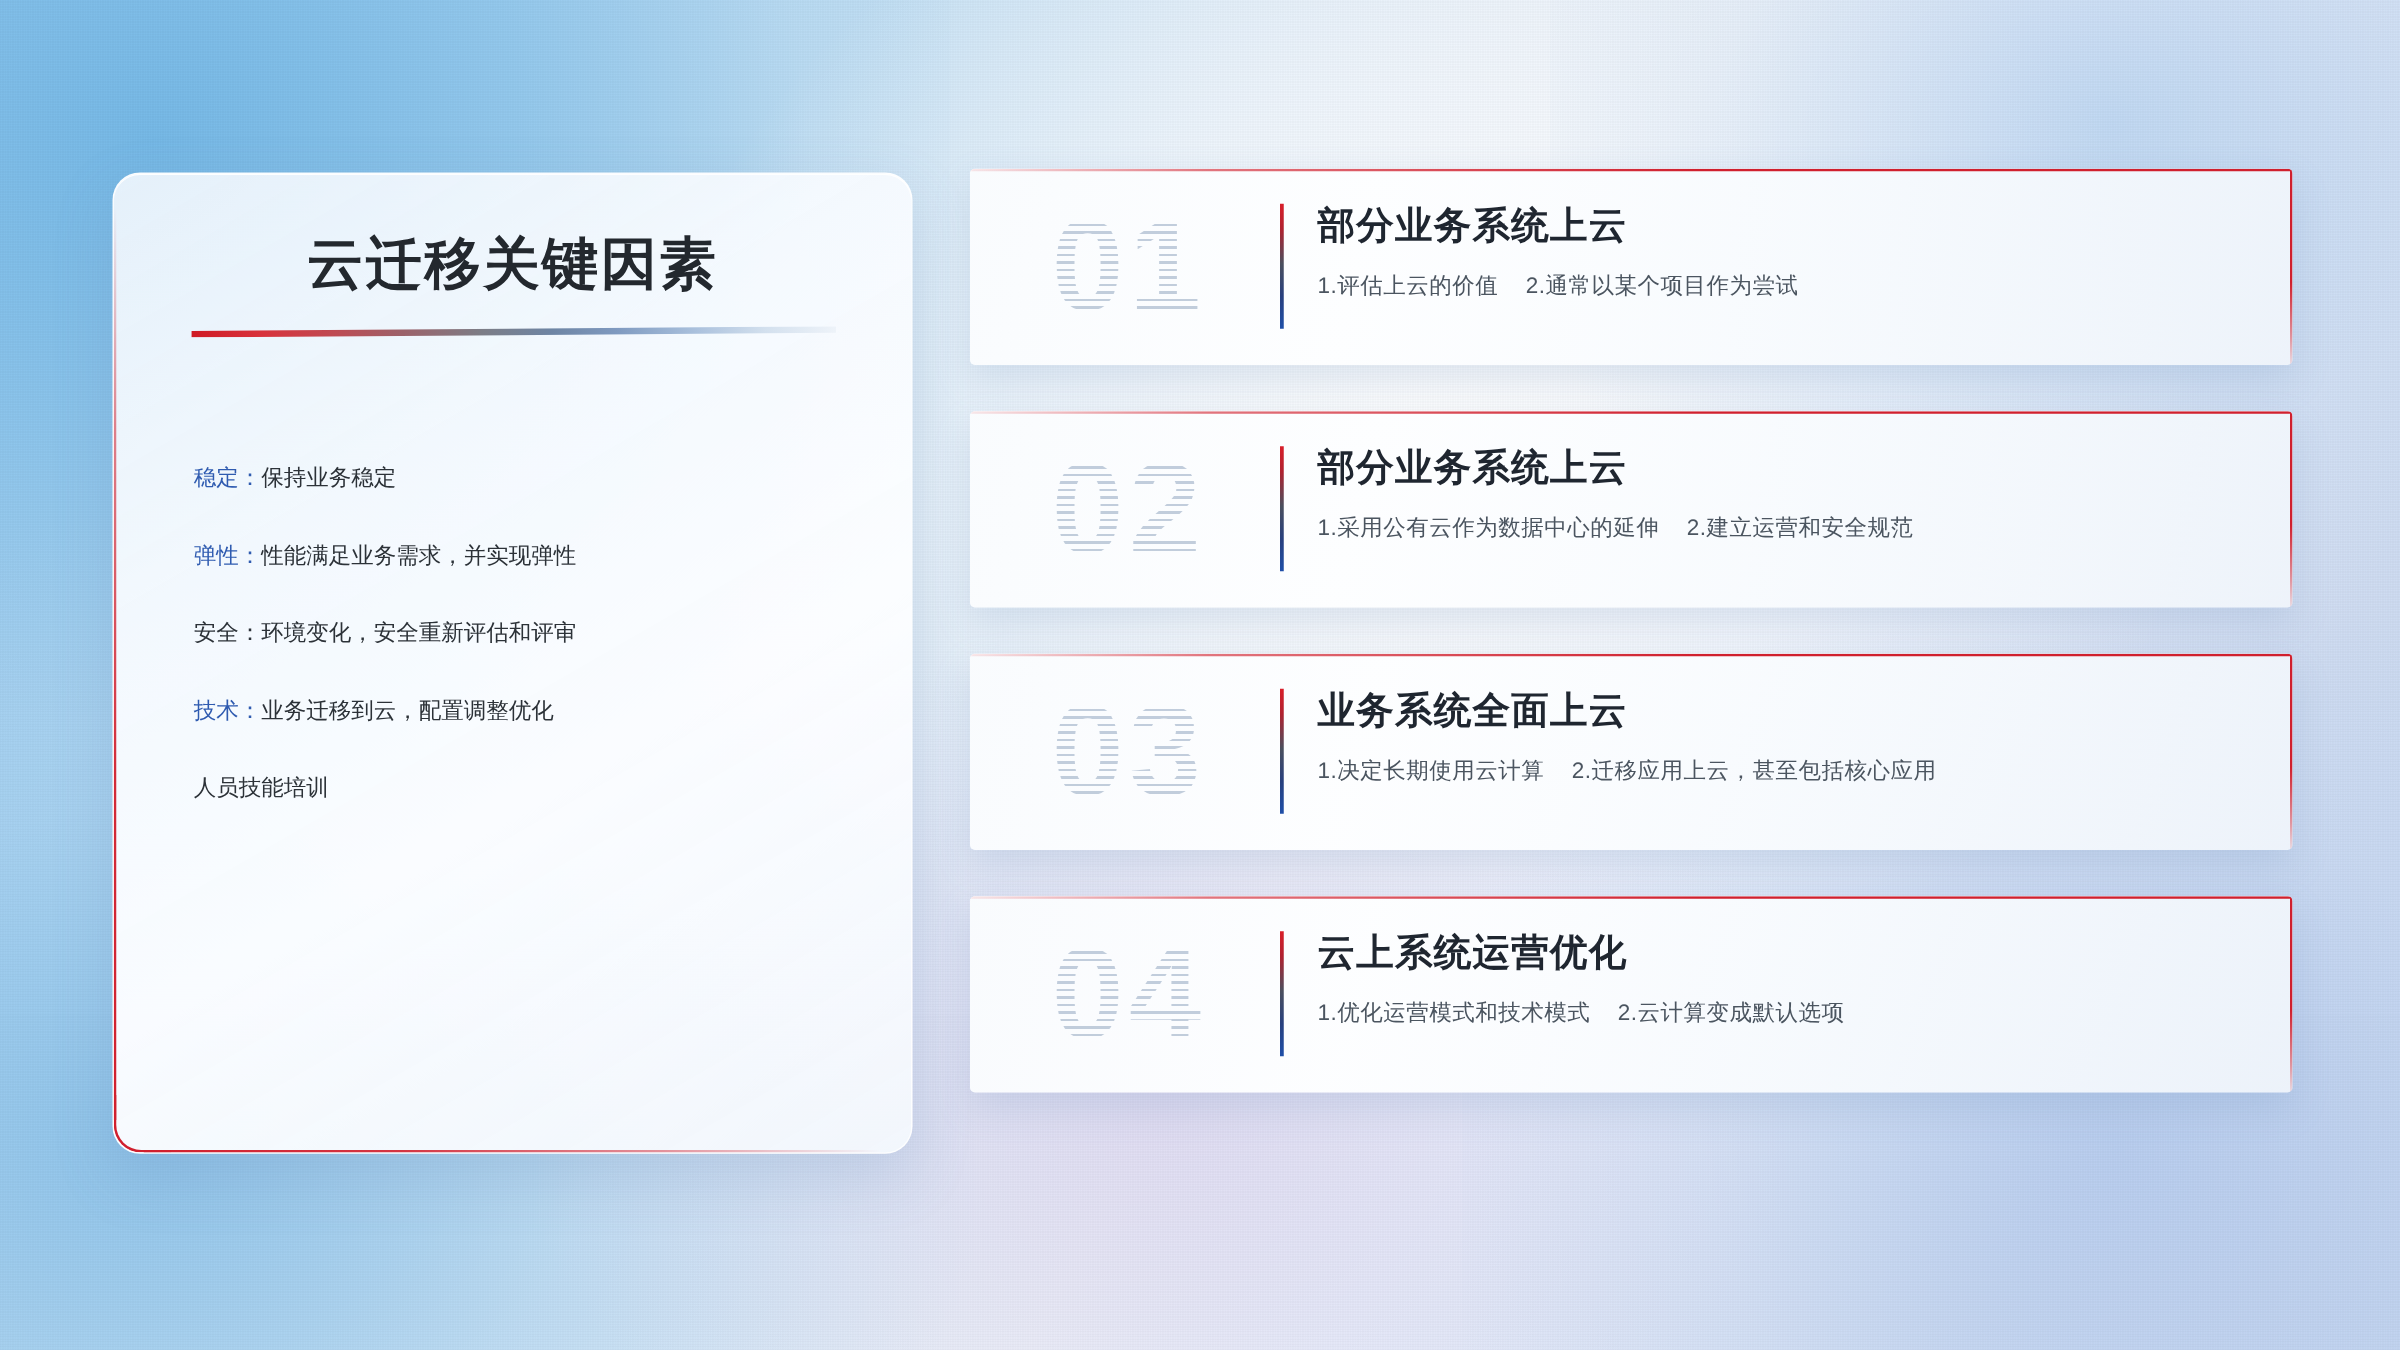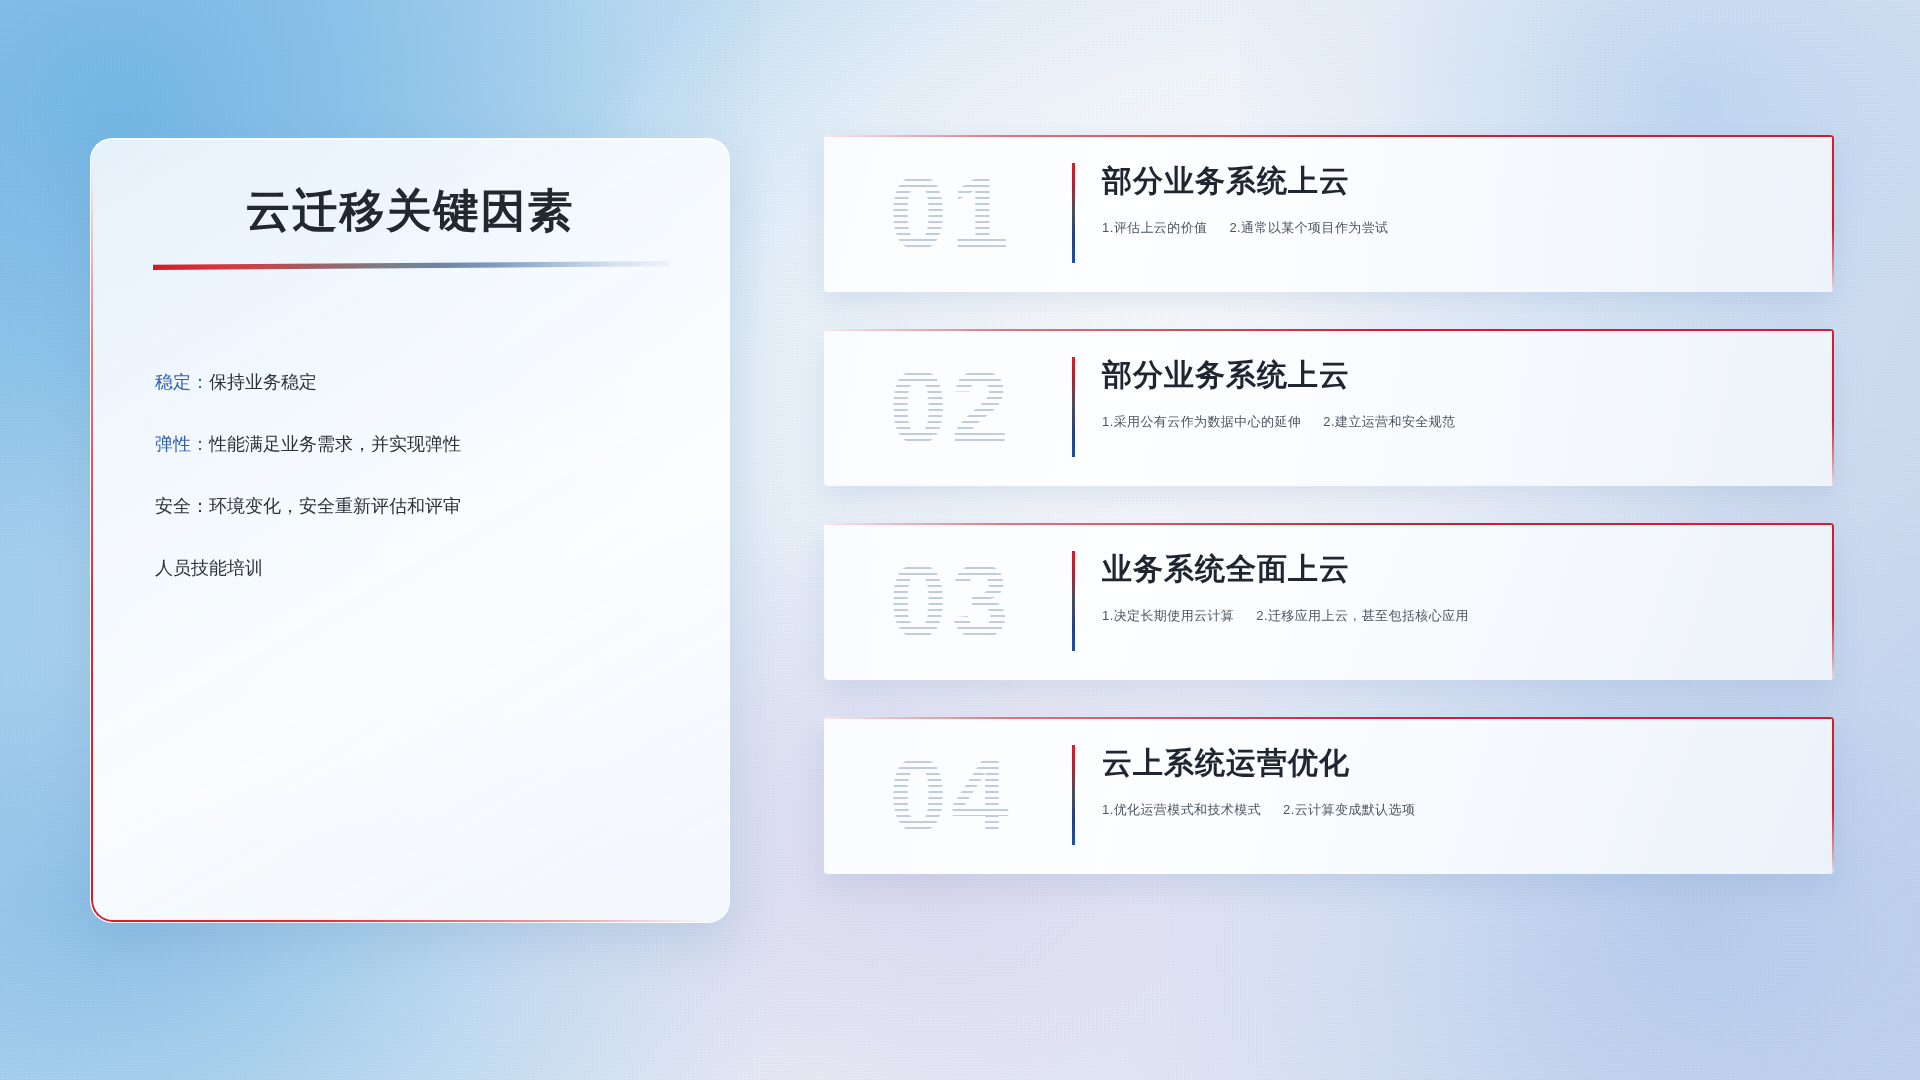--- a/index.html
+++ b/index.html
@@ -115,21 +115,20 @@
   .card{
     position:relative; height:157px; margin-bottom:37px;
     border-radius:4px;
     background:linear-gradient(104deg,
       rgba(250,252,254,.97) 0%,
       rgba(253,254,255,.99) 30%,
       rgba(248,251,254,.96) 62%,
       rgba(240,245,251,.93) 100%);
     box-shadow:0 12px 30px rgba(110,145,190,.20), inset 0 1px 0 rgba(255,255,255,.9);
     overflow:hidden;
-    margin-left:48px;
   }
   .card .top-edge{
     position:absolute; left:0; right:0; top:0; height:2px;
     background:linear-gradient(90deg, rgba(208,32,46,.10) 0%, rgba(208,32,46,.62) 18%, #d0202e 55%, #d0202e 100%);
   }
   .card .right-edge{
     position:absolute; right:0; top:0; bottom:0; width:2px;
     background:linear-gradient(180deg, #d0202e 0%, #d0202e 58%, rgba(208,32,46,.45) 86%, rgba(208,32,46,.10) 100%);
   }
 
@@ -154,21 +153,21 @@
     background:linear-gradient(180deg, #d81f2a 0%, #b02230 20%, #4a4f5e 48%, #28407e 74%, #1f4fa8 100%);
   }
 
   .card-body{ position:absolute; left:278px; right:34px; top:26px; }
   .card-title{
     font-size:30px; font-weight:bold; color:#1f2630; letter-spacing:1px;
     line-height:40px;
   }
   .card-sub{
     margin-top:14px;
-    font-size:13px; color:#4b5560; letter-spacing:.4px; line-height:26px;
+    font-size:18px; color:#4b5560; letter-spacing:.4px; line-height:26px;
   }
   .gap{ display:inline-block; width:22px; }
 </style>
 </head>
 <body>
 
 <div class="bg-base"></div>
 <div class="bg-glow-tl"></div>
 <div class="bg-glow-bl"></div>
 <div class="bg-glow-center"></div>
@@ -190,20 +189,23 @@
     <div class="panel-list">
       <div class="list-row">
         <span class="k">稳定：</span><span>保持业务稳定</span>
       </div>
       <div class="list-row">
         <span class="k">弹性：</span><span>性能满足业务需求，并实现弹性</span>
       </div>
       <div class="list-row">
         <span class="k-plain">安全：</span><span>环境变化，安全重新评估和评审</span>
       </div>
+      <div class="list-row">
+        <span class="k">技术：</span><span>业务迁移到云，配置调整优化</span>
+      </div>
       <div class="list-row cont">
         <span>人员技能培训</span>
       </div>
     </div>
   </div>
 
   <div class="cards">
 
     <div class="card">
       <div class="top-edge"></div>

